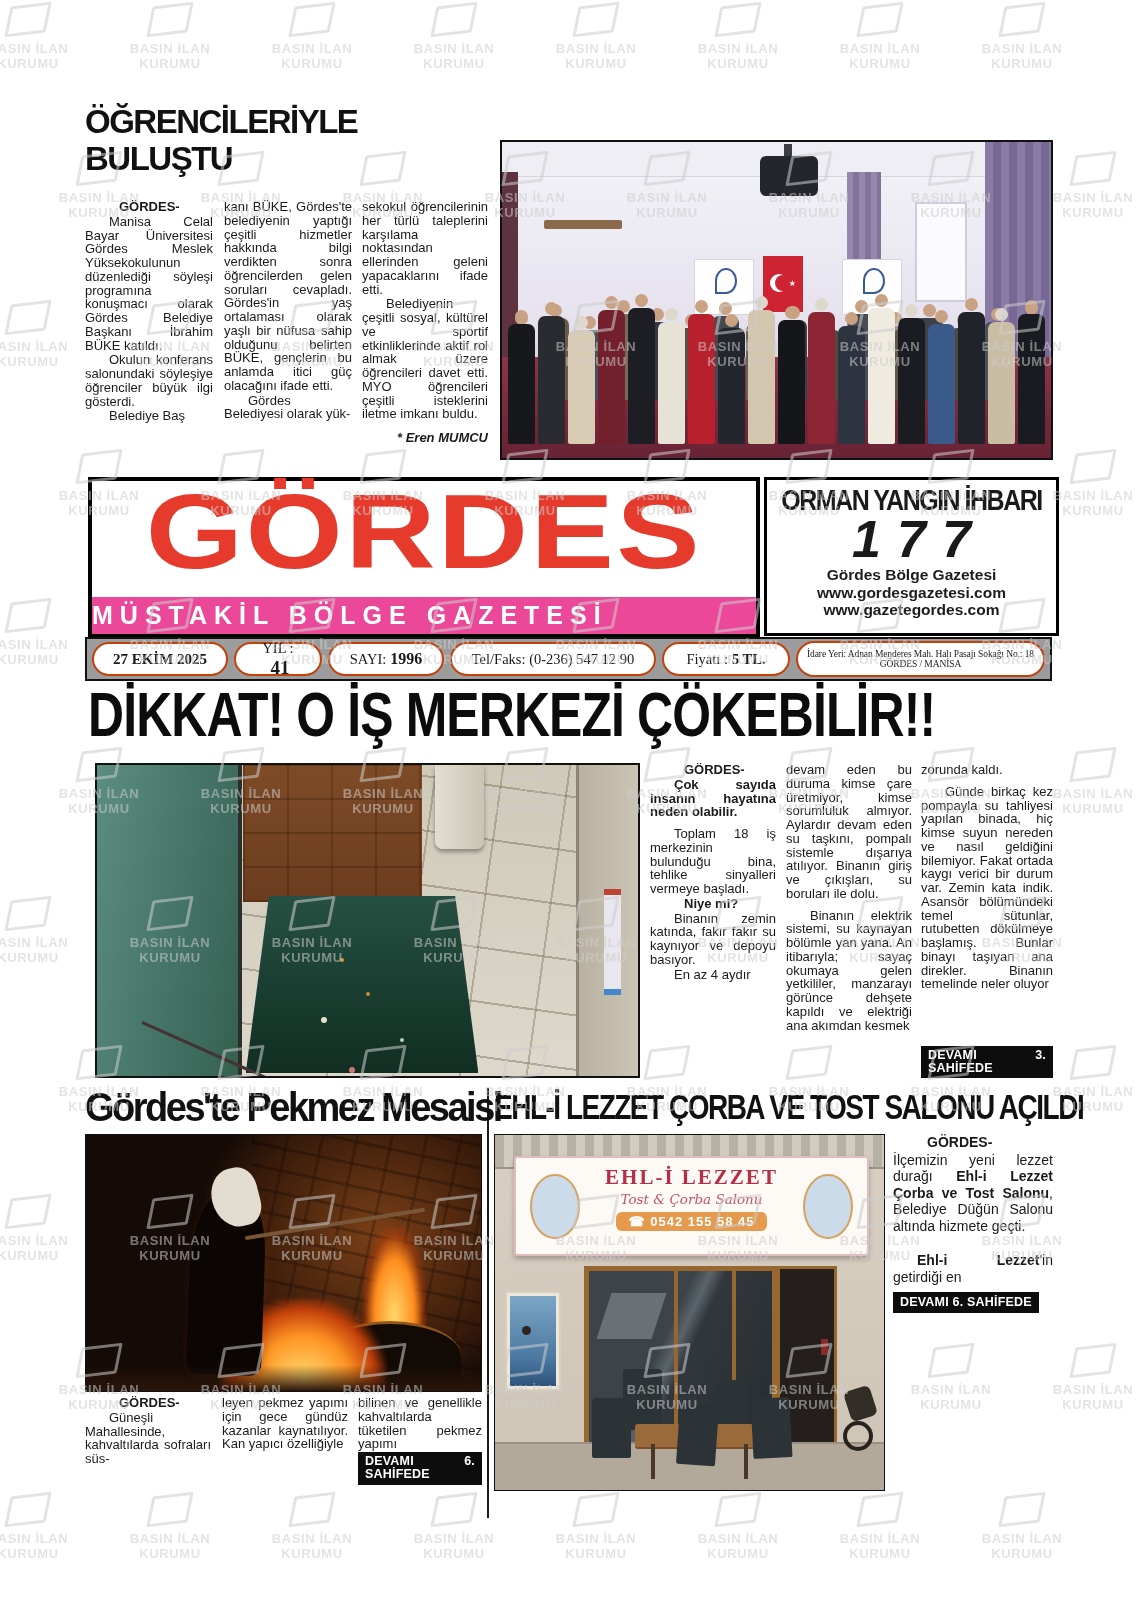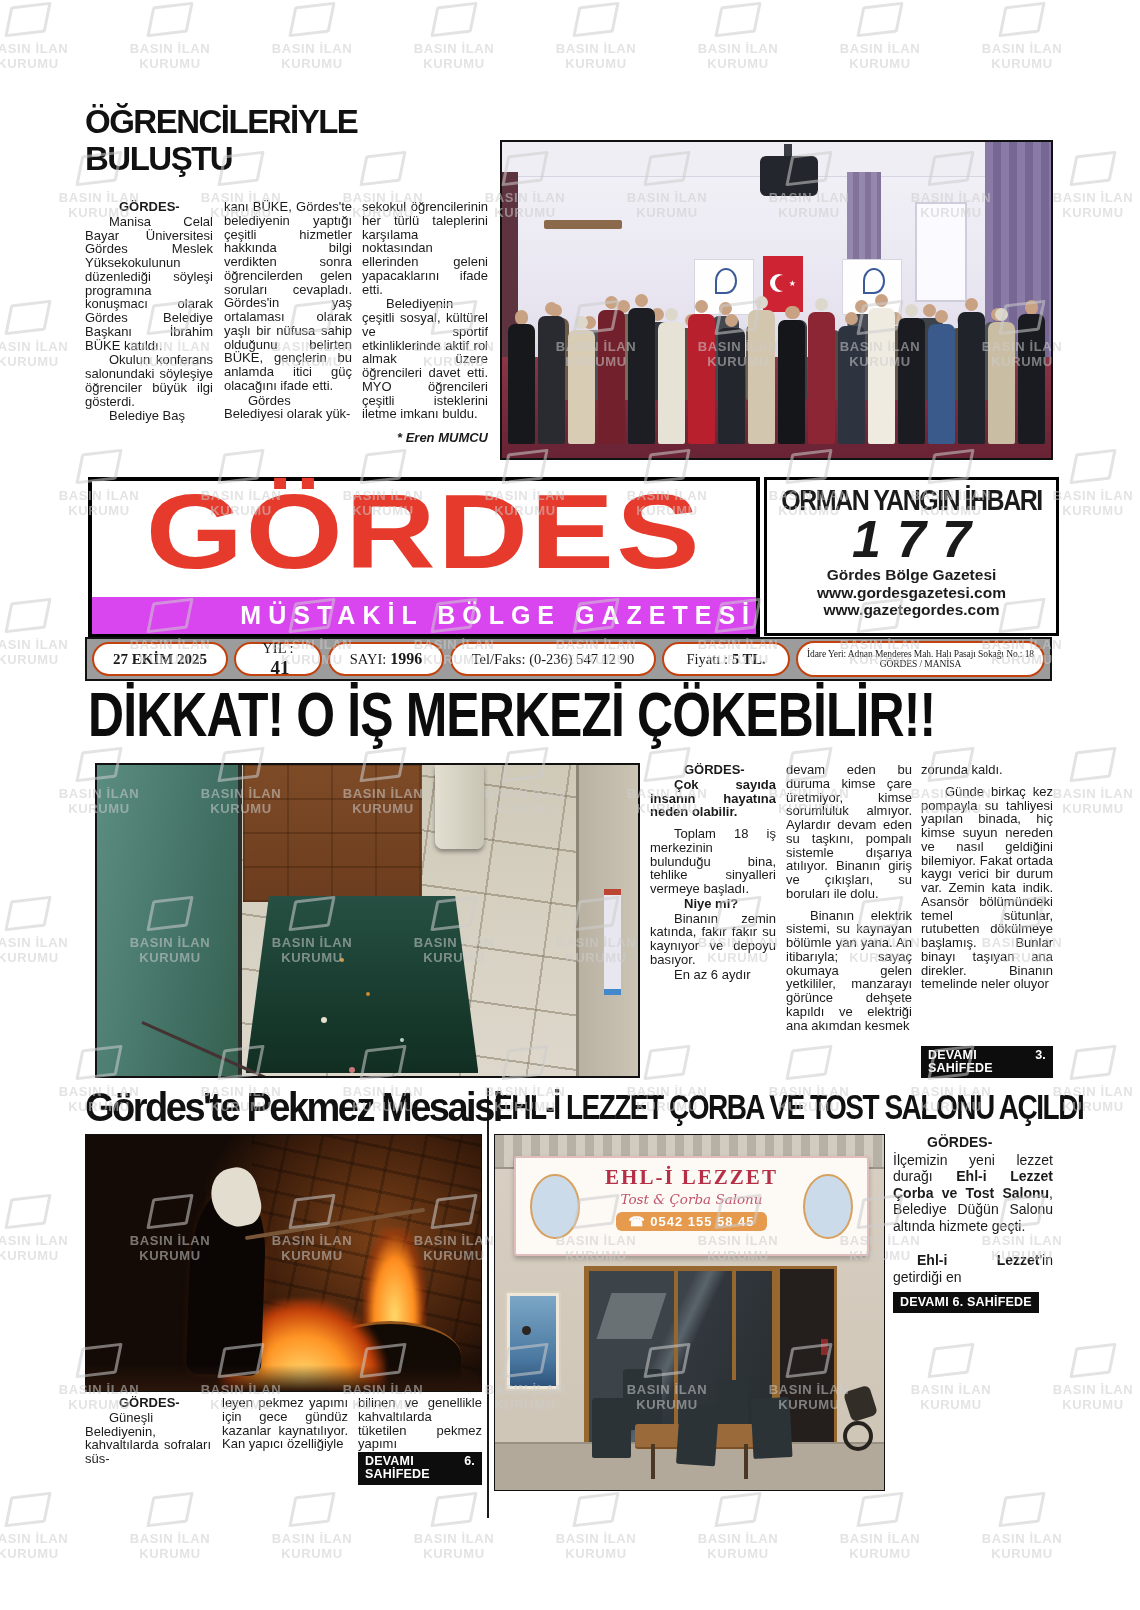--- a/index.html
+++ b/index.html
@@ -127,22 +127,22 @@
   .sc1{left:25%;bottom:9%;}.sc2{left:47%;bottom:7%;transform:rotate(4deg);}
   .sc3{left:66%;bottom:9%;transform:rotate(-3deg);}.sc4{left:33%;bottom:17%;}
   .sc5{left:57%;bottom:18%;width:8%;height:13%;}
   .sh-bike{position:absolute;right:1.5%;bottom:11%;width:10%;height:19%;}
   .sh-bike u{position:absolute;left:10%;bottom:0;width:22px;height:22px;border:4px solid #26221e;border-radius:50%;}
   .sh-bike s{position:absolute;left:20%;top:6%;width:70%;height:46%;background:#332d28;transform:rotate(-18deg);border-radius:6px;text-decoration:none;}
   
   .mast-left{position:absolute;left:88px;top:477px;width:664px;height:153px;border:4px solid #000;background:#fff;}
   .mast-title{position:absolute;left:50%;top:-4px;white-space:nowrap;font-weight:bold;font-size:106px;
               line-height:1.02;color:#e63a2c;letter-spacing:2px;transform:translateX(-50%) scaleX(1.18);}
-  .mast-sub{position:absolute;left:0;right:0;bottom:0;height:37px;background:#d946ef;color:#fff;
-            font-weight:bold;font-size:25px;letter-spacing:7px;text-align:right;line-height:37px;}
+  .mast-sub{position:absolute;left:0;right:0;bottom:0;height:37px;background:#ec4899;color:#fff;
+            font-weight:bold;font-size:25px;letter-spacing:7px;text-align:left;line-height:37px;}
   .fire-box{position:absolute;left:764px;top:477px;width:289px;height:153px;border:3px solid #000;background:#fff;text-align:center;}
   .fire-title{font-weight:bold;font-size:25px;letter-spacing:-1.5px;margin-top:6px;transform:scaleY(1.15);}
   .fire-num{font-weight:bold;font-style:italic;font-size:52px;line-height:.95;letter-spacing:16px;text-indent:16px;}
   .fire-lines{font-weight:bold;font-size:15.5px;line-height:1.12;color:#1c1c1c;margin-top:2px;}
   
   .info-bar{position:absolute;left:85px;top:637px;width:967px;height:44px;background:#9c9c9c;
             border:2px solid #111;box-sizing:border-box;display:flex;align-items:center;gap:6px;padding:0 5px;}
   .pill{background:#fff;border:2px solid #c2410c;border-radius:20px;height:30px;display:flex;
         align-items:center;justify-content:center;font-family:"Liberation Serif",serif;font-size:14.5px;flex:none;}
   .pill b{margin-left:4px;}
@@ -416,21 +416,21 @@
     <div class="fl-sticker"></div>
     <div class="fl-pipe"></div>
   </div>
 
   <div class="col mwrap mcol1">
     <p class="lead">GÖRDES-</p>
     <p class="b ind">Çok sayıda insanın hayatına neden olabilir.</p>
     <p class="ind" style="margin-top:8px">Toplam 18 iş merkezinin bulunduğu bina, tehlike sinyalleri vermeye başladı.</p>
     <p class="lead">Niye mi?</p>
     <p class="ind">Binanın zemin katında, fakır fakır su kaynıyor ve depoyu basıyor.</p>
-    <p class="ind">En az 6 aydır</p>
+    <p class="ind">En az 4 aydır</p>
   </div>
   <div class="col mwrap mcol2">
     <p>devam eden bu duruma kimse çare üretmiyor, kimse sorumluluk almıyor. Aylardır devam eden su taşkını, pompalı sistemle dışarıya atılıyor. Binanın giriş ve çıkışları, su boruları ile dolu.</p>
     <p class="ind" style="margin-top:8px">Binanın elektrik sistemi, su kaynayan bölümle yan yana. An itibarıyla; sayaç okumaya gelen yetkililer, manzarayı görünce dehşete kapıldı ve elektriği ana akımdan kesmek</p>
   </div>
   <div class="col mwrap mcol3">
     <p>zorunda kaldı.</p>
     <p class="ind" style="margin-top:8px">Günde birkaç kez pompayla su tahliyesi yapılan binada, hiç kimse suyun nereden ve nasıl geldiğini bilemiyor. Fakat ortada kaygı verici bir durum var. Zemin kata indik. Asansör bölümündeki temel sütunlar, rutubetten dökülmeye başlamış. Bunlar binayı taşıyan ana direkler. Binanın temelinde neler oluyor</p>
     <span class="badge mbadge">DEVAMI 3. SAHİFEDE</span>
   </div>
@@ -447,21 +447,21 @@
     <div class="pk-cauldron"></div>
     <div class="pk-fire1"></div>
     <div class="pk-woman"></div>
     <div class="pk-scarf"></div>
     <div class="pk-stick"></div>
     <div class="pk-ground"></div>
   </div>
 
   <div class="col pcol1">
     <p class="lead">GÖRDES-</p>
-    <p class="ind">Güneşli Belediyenin, kahvaltılarda sofraları süs-</p>
+    <p class="ind">Güneşli Mahallesinde, kahvaltılarda sofraları süs-</p>
   </div>
   <div class="col pcol2">
     <p>leyen pekmez yapımı için gece gündüz kazanlar kaynatılıyor. Kan yapıcı özelliğiyle</p>
   </div>
   <div class="col pcol3">
     <p>bilinen ve genellikle kahvaltılarda tüketilen pekmez yapımı</p>
     <span class="badge">DEVAMI 6. SAHİFEDE</span>
   </div>
 
   <div class="lez-headline">EHL-İ LEZZET ÇORBA VE TOST SALONU AÇILDI</div>

